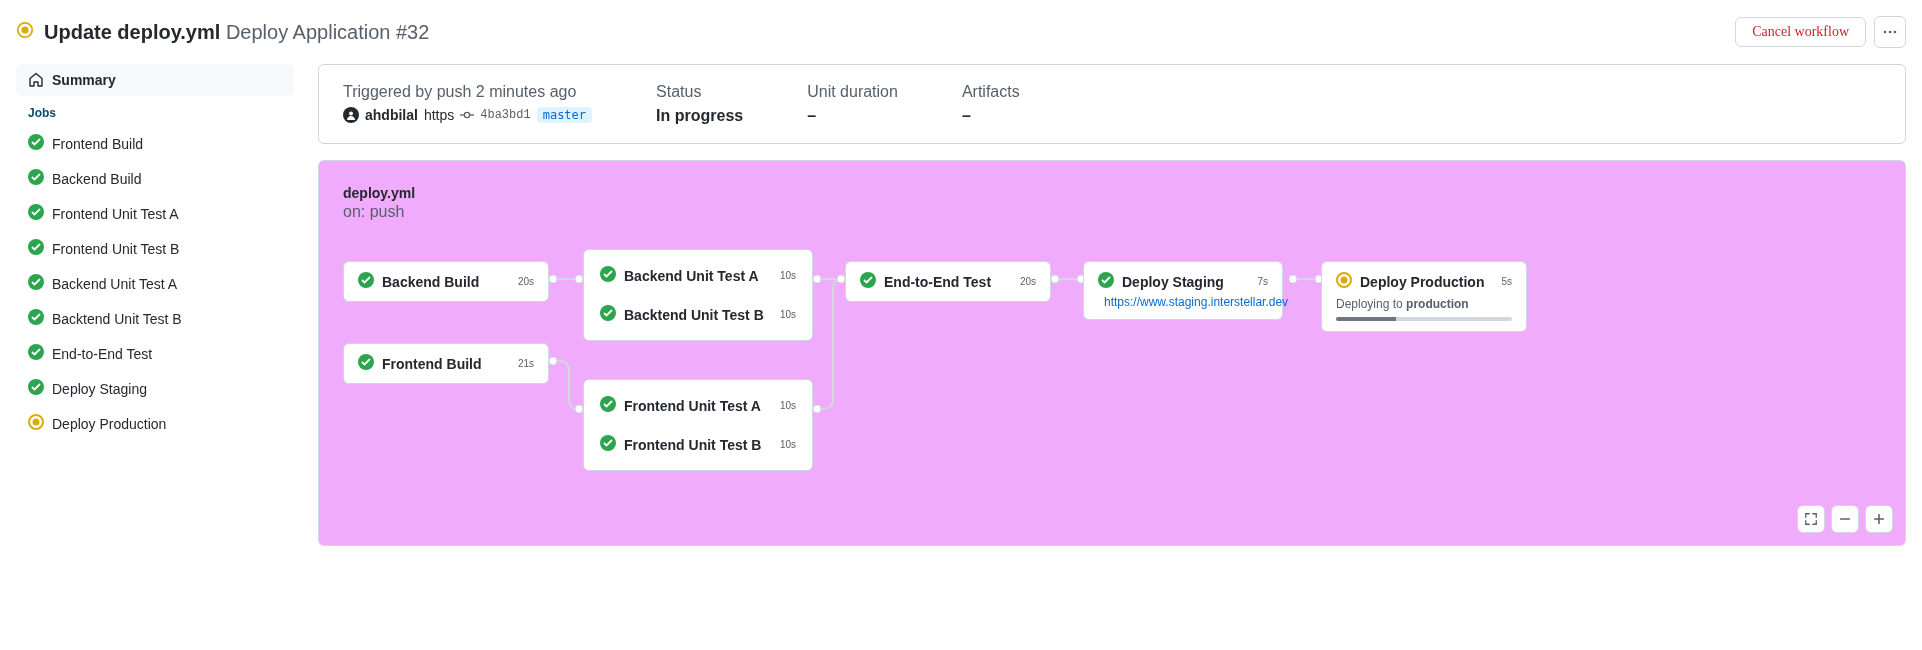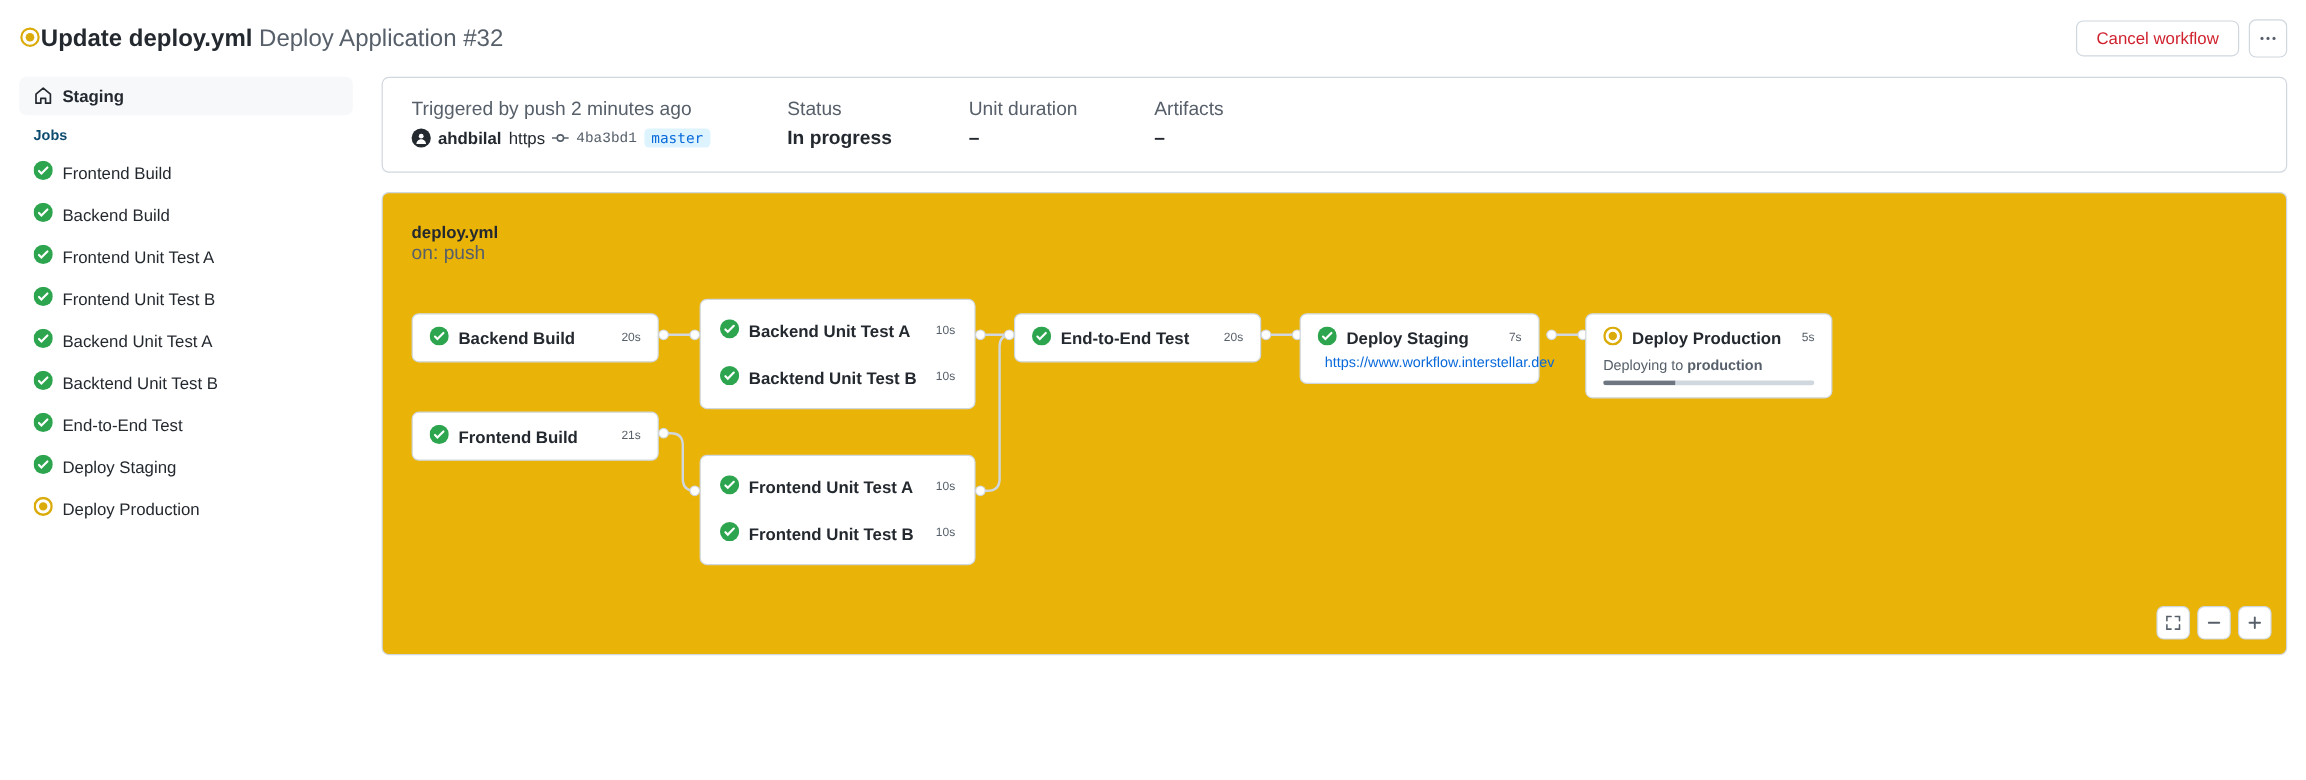--- a/index.html
+++ b/index.html
@@ -9,33 +9,34 @@
       color: #24292f;
       background: #ffffff;
       padding: 16px;
     }
     .header {
       display: flex;
       align-items: center;
       justify-content: space-between;
       margin-bottom: 16px;
     }
-    .header-left { display: flex; align-items: center; }
+    .header-left { display: flex; align-items: flex-start; gap: 10px; }
     .header-title { font-size: 20px; font-weight: 400; color: #57606a; }
     .header-title b { color: #24292f; font-weight: 600; }
     .header-right { display: flex; align-items: center; gap: 8px; }
     .btn-cancel {
       border: 1px solid #d0d7de;
       background: #fff;
       color: #cf222e;
       font-weight: 500;
       padding: 6px 16px;
       border-radius: 6px;
       font-size: 14px;
       cursor: pointer;
+      font-family: Liberation Serif, serif;
     }
     .btn-more {
       border: 1px solid #d0d7de;
       background: #fff;
       width: 32px;
       height: 32px;
       border-radius: 6px;
       display: flex;
       align-items: center;
       justify-content: center;
@@ -77,21 +78,21 @@
     .commit-sha { font-family: Liberation Mono, monospace; font-size: 12px; color: #57606a; }
     .branch-tag {
       font-family: ui-monospace, monospace;
       font-size: 12px;
       background: #ddf4ff;
       color: #0969da;
       padding: 1px 6px;
       border-radius: 4px;
     }
     .workflow-area {
-      background: #eab308;
+      background: #f0abfc;
       border: 1px solid #d0d7de;
       border-radius: 6px;
       padding: 24px;
       position: relative;
       min-height: 370px;
     }
     .wf-title { font-weight: 600; font-size: 14px; }
     .wf-sub { font-size: 16px; color: #57606a; margin-top: 2px; }
     .graph {
       position: relative;
@@ -173,21 +174,21 @@
   </div>
 </div>
 
 <div class="main">
 
   <div class="sidebar">
     <div class="sidebar-item active">
       <svg width="16" height="16" viewBox="0 0 16 16">
           <path d="M8 1.5 2 6.5V14h4v-4h4v4h4V6.5L8 1.5z" fill="none" stroke="#24292f" stroke-width="1.4" stroke-linejoin="round"></path>
         </svg>
-      <span>Staging</span>
+      <span>Summary</span>
     </div>
     <div class="sidebar-heading">Jobs</div>
     <div id="sidebar-jobs">
         <div class="sidebar-item">
           <span><svg class="icon-success" viewBox="0 0 16 16">
               <circle cx="8" cy="8" r="8" fill="#2da44e"></circle>
               <path d="M4.5 8.5l2 2 5-5" stroke="#fff" stroke-width="1.8" fill="none" stroke-linecap="round"></path>
             </svg></span>
           <span>Frontend Build</span>
         </div>
@@ -409,21 +410,21 @@
                     <path d="M4.5 8.5l2 2 5-5" stroke="#fff" stroke-width="1.8" fill="none" stroke-linecap="round"></path>
                   </svg></span>
                 <span class="node-name">Deploy Staging</span>
               </div>
             <span class="node-time">7s</span>
           </div>
           <div class="node-link">
             <svg width="12" height="12" viewBox="0 0 16 16">
                 <path d="M6 2H2v12h12v-4M9 2h5v5M14 2 7 9" stroke="#57606a" stroke-width="1.5" fill="none" stroke-linecap="round"></path>
               </svg>
-            <span>https://www.workflow.interstellar.dev</span>
+            <span>https://www.staging.interstellar.dev</span>
           </div>
         </div>
 
         <div class="node" style="left:978px; top:0; width:206px;">
           <div class="node-row">
             <div class="node-left">
                 <span><svg class="icon-success" viewBox="0 0 16 16">
                     <circle cx="8" cy="8" r="7" fill="none" stroke="#dbab0a" stroke-width="2"></circle>
                     <circle cx="8" cy="8" r="3.5" fill="#dbab0a"></circle>
                   </svg></span>

